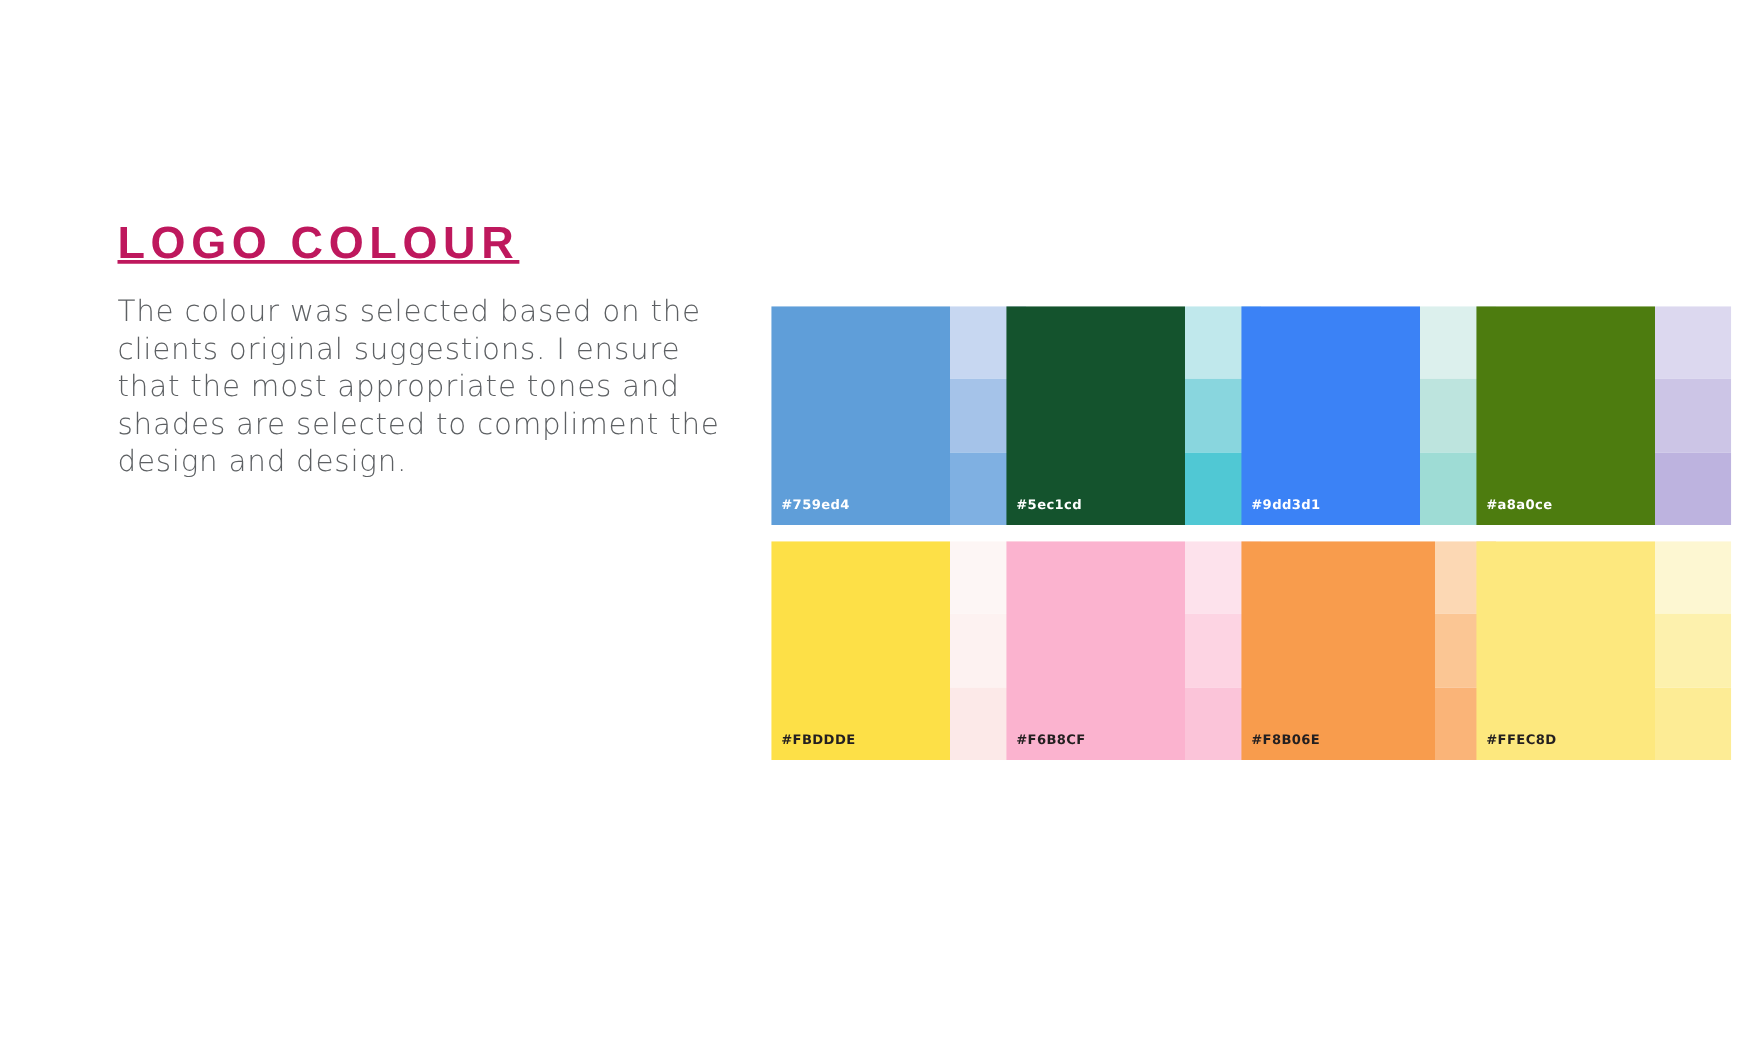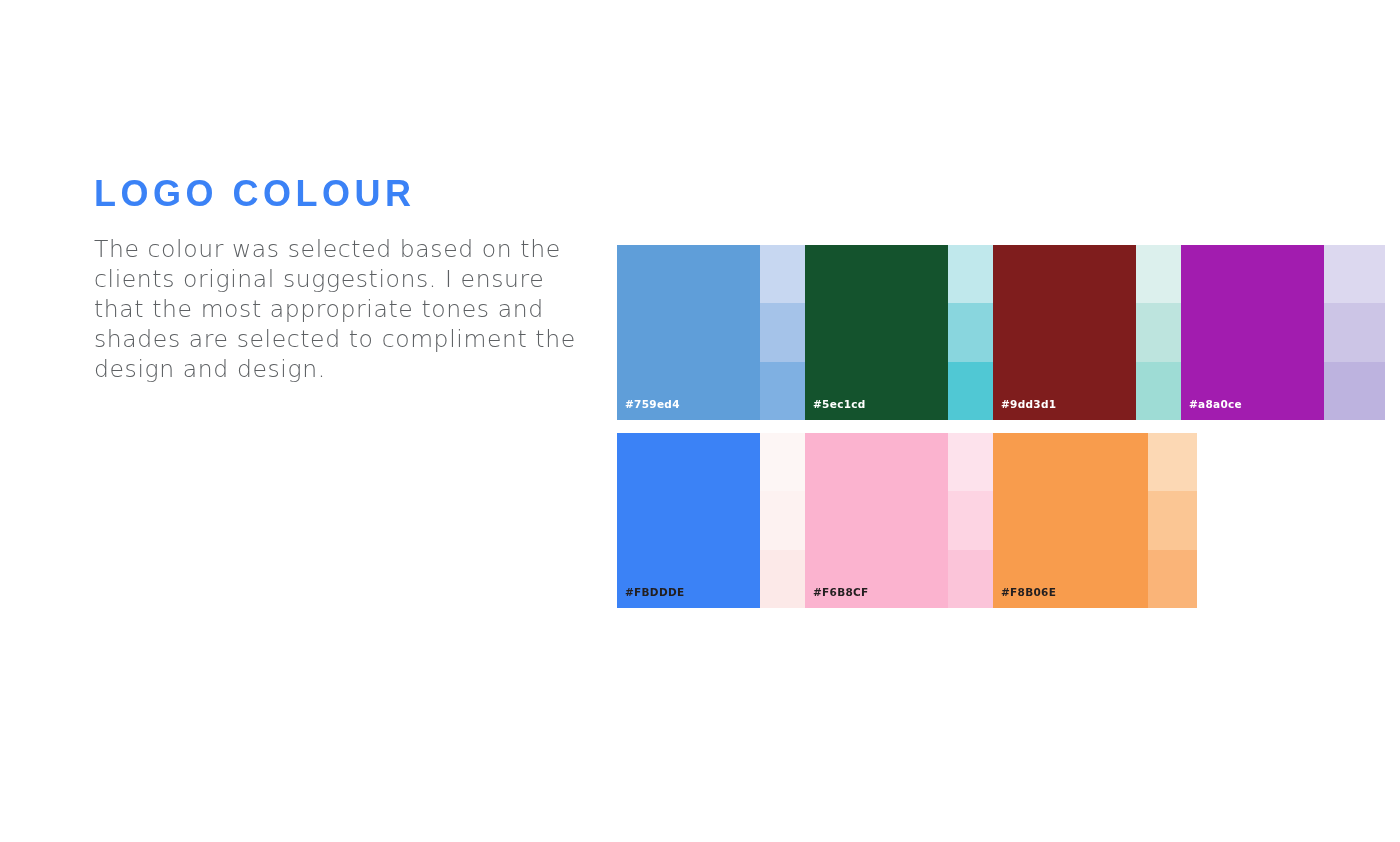--- a/index.html
+++ b/index.html
@@ -100,21 +100,21 @@
     width: 100%;
     flex: 1 1 33.3333%;
   }
 </style>
 </head>
 <body style="background: rgb(255, 255, 255);">
 
 <div id="page">
 
   <div class="text-col">
-    <h1 class="page-title" style="color: #3b82f6;">LOGO COLOUR</h1>
+    <h1 class="page-title" style="color: #be185d; text-decoration: underline;">LOGO COLOUR</h1>
     <p class="body-copy" style="color: rgb(93, 96, 99);">The colour was selected based on the clients original suggestions. I ensure that the most appropriate tones and shades are selected to compliment the design and design.</p>
   </div>
 
   <div class="swatch-grid">
 
     <div class="swatch-card">
       <div class="swatch-main" style="background: rgb(95, 158, 217);">
         <span class="swatch-label label-light">#759ed4</span>
       </div>
       <div class="swatch-tints">
@@ -129,43 +129,43 @@
         <span class="swatch-label label-light">#5ec1cd</span>
       </div>
       <div class="swatch-tints">
         <div class="tint" style="background: rgb(192, 232, 236);"></div>
         <div class="tint" style="background: rgb(137, 214, 222);"></div>
         <div class="tint" style="background: rgb(80, 200, 212);"></div>
       </div>
     </div>
 
     <div class="swatch-card">
-      <div class="swatch-main" style="background: #7f1d1d;">
+      <div class="swatch-main" style="background: #3b82f6;">
         <span class="swatch-label label-light">#9dd3d1</span>
       </div>
       <div class="swatch-tints">
         <div class="tint" style="background: rgb(220, 240, 237);"></div>
         <div class="tint" style="background: rgb(189, 228, 222);"></div>
         <div class="tint" style="background: rgb(158, 220, 213);"></div>
       </div>
     </div>
 
     <div class="swatch-card">
-      <div class="swatch-main" style="background: #a21caf;">
+      <div class="swatch-main" style="background: #4d7c0f;">
         <span class="swatch-label label-light">#a8a0ce</span>
       </div>
       <div class="swatch-tints">
         <div class="tint" style="background: rgb(220, 216, 239);"></div>
         <div class="tint" style="background: rgb(204, 197, 230);"></div>
         <div class="tint" style="background: rgb(189, 179, 223);"></div>
       </div>
     </div>
 
     <div class="swatch-card">
-      <div class="swatch-main" style="background: #3b82f6;">
+      <div class="swatch-main" style="background: #fde047;">
         <span class="swatch-label label-dark">#FBDDDE</span>
       </div>
       <div class="swatch-tints">
         <div class="tint" style="background: rgb(253, 246, 245);"></div>
         <div class="tint" style="background: rgb(253, 242, 241);"></div>
         <div class="tint" style="background: rgb(252, 233, 232);"></div>
       </div>
     </div>
 
     <div class="swatch-card">
@@ -183,15 +183,25 @@
       <div class="swatch-main" style="background: rgb(248, 156, 77); padding-left: 38px;">
         <span class="swatch-label label-dark">#F8B06E</span>
       </div>
       <div class="swatch-tints">
         <div class="tint" style="background: rgb(252, 216, 180);"></div>
         <div class="tint" style="background: rgb(251, 198, 148);"></div>
         <div class="tint" style="background: rgb(250, 180, 120);"></div>
       </div>
     </div>
 
+    <div class="swatch-card">
+      <div class="swatch-main" style="background: rgb(253, 232, 126);">
+        <span class="swatch-label label-dark">#FFEC8D</span>
+      </div>
+      <div class="swatch-tints">
+        <div class="tint" style="background: rgb(253, 247, 210);"></div>
+        <div class="tint" style="background: rgb(253, 241, 173);"></div>
+        <div class="tint" style="background: rgb(253, 236, 149);"></div>
+      </div>
+    </div>
 
   </div>
 </div>
 
 </body></html>

